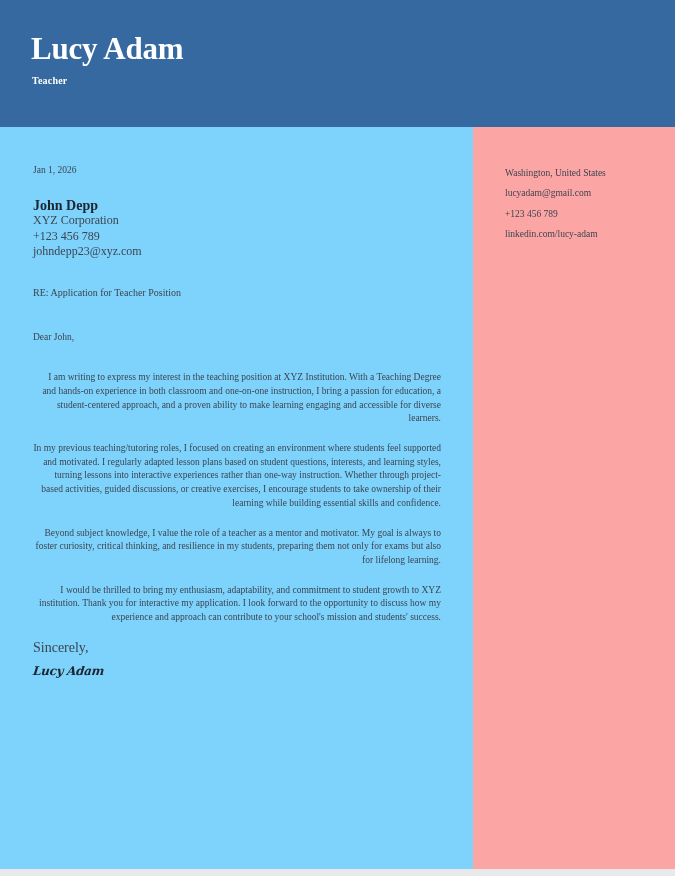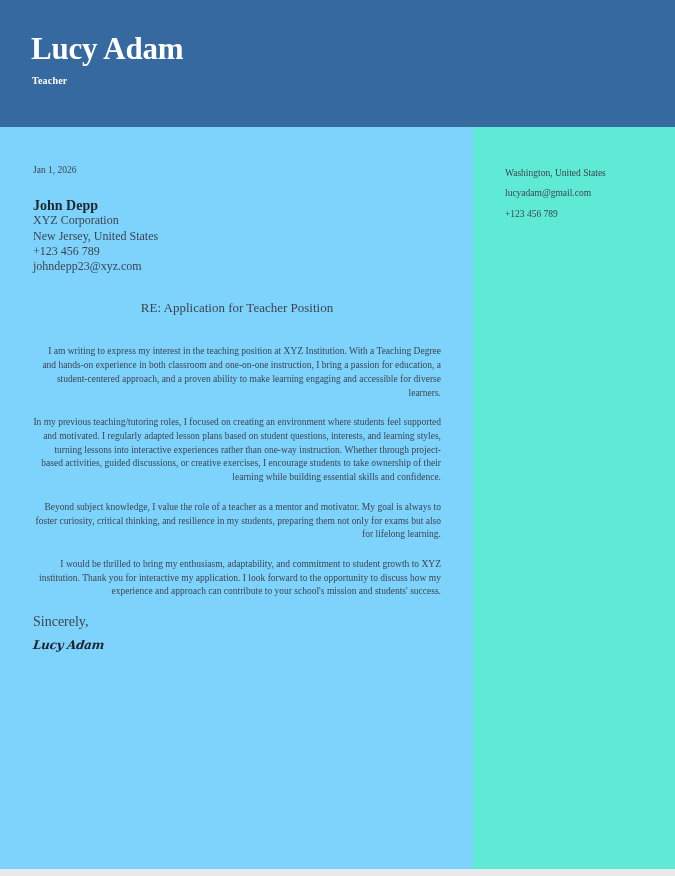--- a/index.html
+++ b/index.html
@@ -71,21 +71,21 @@
     height: 742px;
     background: #7dd3fc;
     box-sizing: border-box;
   }
   .side-col {
     position: absolute;
     top: 0;
     left: 473px;
     width: 202px;
     height: 742px;
-    background: #5eead4;
+    background: #fca5a5;
     box-sizing: border-box;
   }
 
   .page-bottom-edge {
     position: absolute;
     left: 0;
     top: 869px;
     width: 675px;
     height: 7px;
     background: #e9e9ec;
@@ -130,24 +130,23 @@
     line-height: 15.3px;
   }
   .recipient-line {
     color: #3d4450;
     font-size: 12px;
     line-height: 15.3px;
   }
 
   .subject-line {
     color: #3d4450;
-    font-size: 13px;
+    font-size: 10px;
     line-height: 14px;
     margin: 0 0 30px 0;
-    text-align: center;
   }
 
   .salutation {
     color: #3d4450;
     font-size: 9.5px;
     line-height: 14px;
     margin: 0 0 27px 0;
   }
 
   .body-para {
@@ -190,44 +189,45 @@
   <div class="body-area">
 
     <div class="main-col">
       <div class="main-inner">
 
         <div class="letter-date">Jan 1, 2026</div>
 
         <div class="recipient-block">
           <div class="recipient-name">John Depp</div>
           <div class="recipient-line">XYZ Corporation</div>
-          <div class="recipient-line">New Jersey, United States</div>
           <div class="recipient-line">+123 456 789</div>
           <div class="recipient-line">johndepp23@xyz.com</div>
         </div>
 
         <div class="subject-line">RE: Application for Teacher Position</div>
 
+        <div class="salutation">Dear John,</div>
 
         <p class="body-para">I am writing to express my interest in the teaching position at XYZ Institution. With a Teaching Degree and hands-on experience in both classroom and one-on-one instruction, I bring a passion for education, a student-centered approach, and a proven ability to make learning engaging and accessible for diverse learners.</p>
         <p class="body-para">In my previous teaching/tutoring roles, I focused on creating an environment where students feel supported and motivated. I regularly adapted lesson plans based on student questions, interests, and learning styles, turning lessons into interactive experiences rather than one-way instruction. Whether through project-based activities, guided discussions, or creative exercises, I encourage students to take ownership of their learning while building essential skills and confidence.</p>
         <p class="body-para">Beyond subject knowledge, I value the role of a teacher as a mentor and motivator. My goal is always to foster curiosity, critical thinking, and resilience in my students, preparing them not only for exams but also for lifelong learning.</p>
         <p class="body-para">I would be thrilled to bring my enthusiasm, adaptability, and commitment to student growth to XYZ institution. Thank you for interactive my application. I look forward to the opportunity to discuss how my experience and approach can contribute to your school's mission and students' success.</p>
 
         <div class="closing">Sincerely,</div>
         <div class="signature">Lucy Adam</div>
 
       </div>
     </div>
 
     <div class="side-col">
       <div class="side-inner">
         <div class="contact-line">Washington, United States</div>
         <div class="contact-line">lucyadam@gmail.com</div>
         <div class="contact-line">+123 456 789</div>
+        <div class="contact-line">linkedin.com/lucy-adam</div>
       </div>
     </div>
 
   </div>
 
   <div class="page-bottom-edge"></div>
 
 </div>
 
 </body></html>

